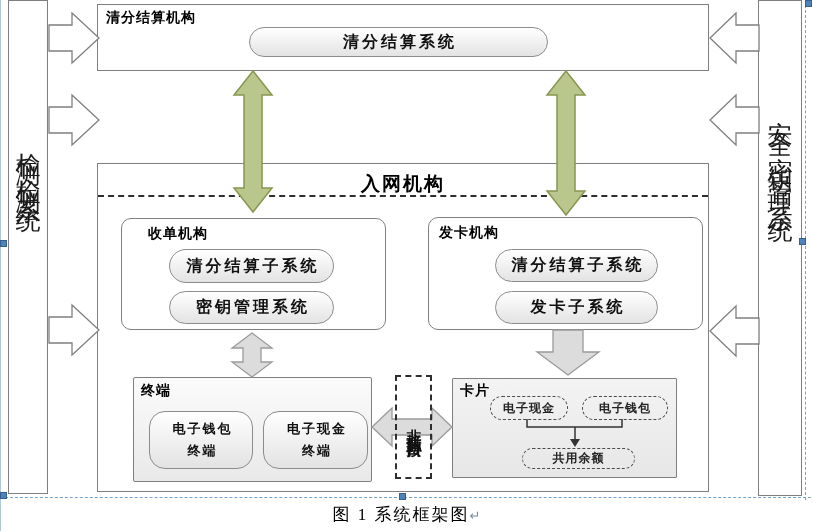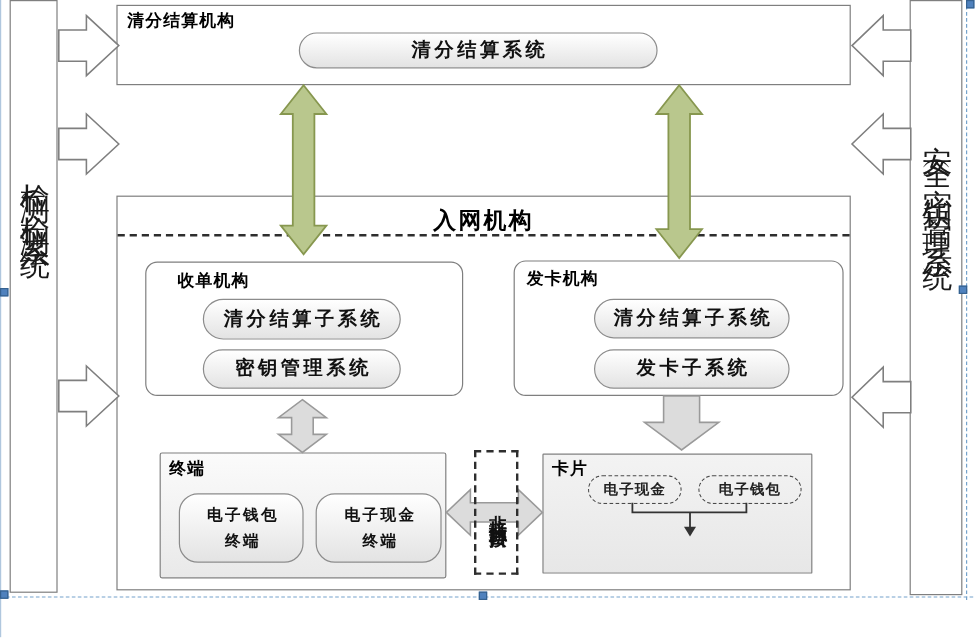--- a/index.html
+++ b/index.html
@@ -89,20 +89,23 @@
   </div>
 
   <div class="gradbox" style="left:452px;top:378px;width:225px;height:100px;border-radius:1px;background:linear-gradient(#f3f3f3,#e7e7e7);">
     <span class="boxtitle" style="left:7px;top:3px;">卡片</span>
     <div class="dashpill" style="left:37px;top:17px;width:78px;height:24px;">
       <span>电子现金</span>
     </div>
     <div class="dashpill" style="left:129px;top:17px;width:86px;height:24px;">
       <span>电子钱包</span>
     </div>
+    <div class="dashpill" style="left:69px;top:69px;width:113px;height:21px;border-radius:11px;">
+      <span>共用余额</span>
+    </div>
   </div>
 
   <svg class="overlay" width="813" height="532" viewBox="0 0 813 532">
 
     <polygon points="49,25 72,25 72,13 99,38 72,63 72,51 49,51" stroke-width="1.3" stroke="#7f7f7f" fill="#ffffff"></polygon>
     <polygon points="49,107 72,107 72,95 99,120 72,145 72,133 49,133" stroke-width="1.3" stroke="#7f7f7f" fill="#ffffff"></polygon>
     <polygon points="49,317 72,317 72,305 99,330 72,355 72,343 49,343" stroke-width="1.3" stroke="#7f7f7f" fill="#ffffff"></polygon>
 
     <polygon points="759,25 736,25 736,13 710,38 736,63 736,51 759,51" stroke-width="1.3" stroke="#7f7f7f" fill="#ffffff"></polygon>
     <polygon points="759,107 736,107 736,95 710,120 736,145 736,133 759,133" stroke-width="1.3" stroke="#7f7f7f" fill="#ffffff"></polygon>
@@ -123,14 +126,17 @@
 
   <div class="abs" style="left:0;top:0;height:531px;border-left:1px solid #b0c7de;"></div>
   <div class="abs" style="left:805px;top:0;height:500px;border-left:1px dashed #74a2cb;"></div>
   <div class="abs" style="left:0;top:497px;width:811px;border-top:1px dashed #74a2cb;"></div>
   <div class="handle" style="left:0;top:240px;"></div>
   <div class="handle" style="left:799px;top:238px;"></div>
   <div class="handle" style="left:399px;top:493px;"></div>
   <div class="handle" style="left:0;top:492px;"></div>
   <div class="handle" style="left:805px;top:0;"></div>
 
+  <div id="caption-row">
+    <span>图 1 系统框架图</span><span class="pmark">↵</span>
+  </div>
 
 </div>
 
 </body></html>

